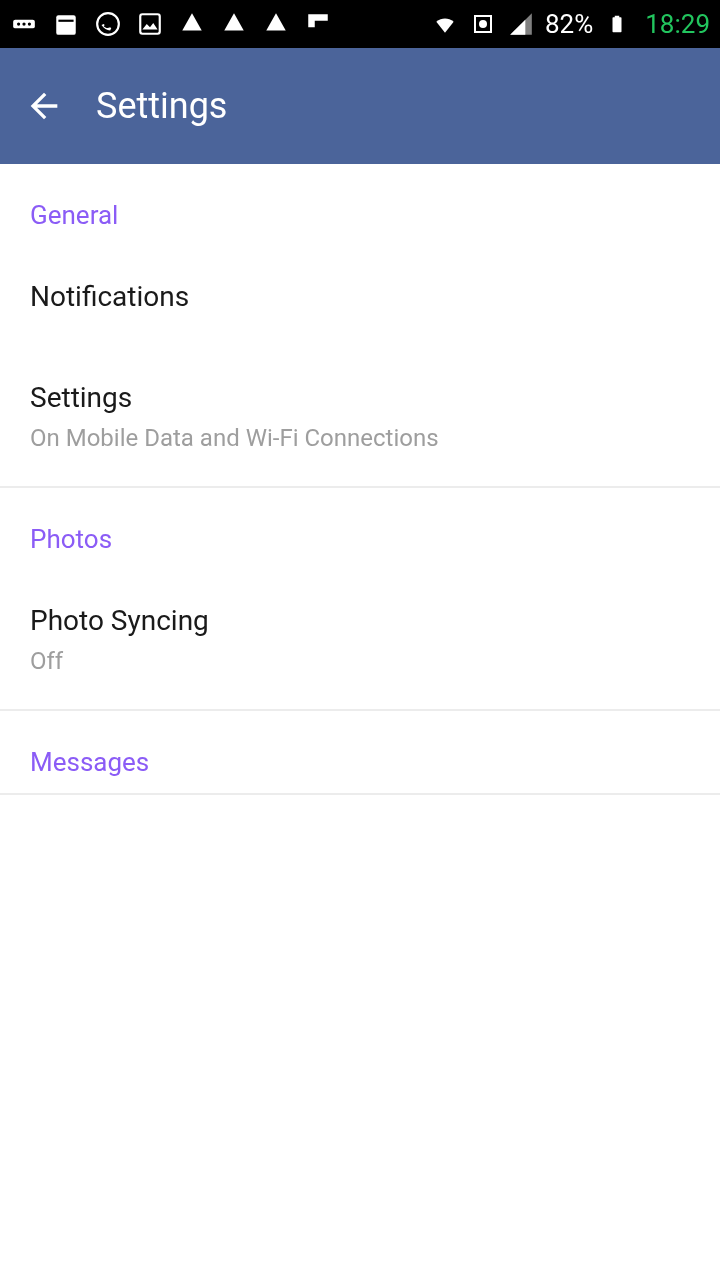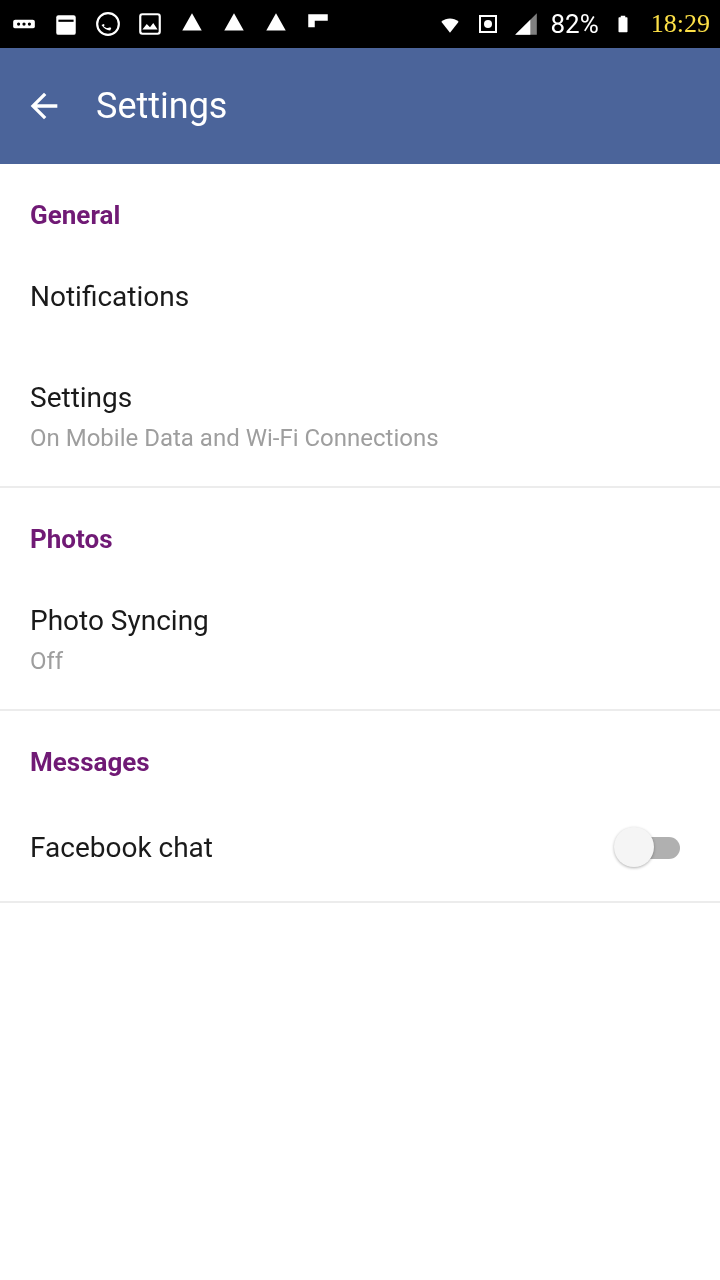--- a/index.html
+++ b/index.html
@@ -25,22 +25,21 @@
     padding: 0 20px;
     gap: 28px;
   }
   .back-btn { width: 48px; height: 48px; display: flex; align-items: center; justify-content: center; cursor: pointer; }
   .back-btn svg { fill: #fff; }
   .app-title { color: #fff; font-size: 36px; font-weight: 400; }
   .content { background: #fff; }
   .section-header {
     padding: 36px 30px 16px 30px;
     font-size: 26px;
-    color: #701a75;
-    font-weight: bold;
+    color: #8b5cf6;
   }
   .setting-item {
     padding: 34px 30px;
     display: flex;
     align-items: center;
     cursor: pointer;
   }
   .setting-text { flex: 1; }
   .setting-title { font-size: 28px; color: #1a1a1a; font-weight: 400; }
   .setting-sub { font-size: 24px; color: #9e9e9e; margin-top: 10px; }
@@ -65,21 +64,21 @@
     height: 40px;
     border-radius: 50%;
     box-shadow: 0 1px 3px rgba(0,0,0,0.3);
   }
   .switch.on .switch-track { background: #b8cdf5; }
   .switch.on .switch-thumb { background: #3b73e7; right: 0; }
   .switch.off .switch-track { background: #b0b0b0; }
   .switch.off .switch-thumb { background: #f5f5f5; left: -4px; }
   .divider { height: 2px; background: #ececec; }
   .battery-text { font-size: 26px; color: #fff; }
-  .clock-text { font-size: 26px; color: #fde047; margin-left: 4px; font-family: Liberation Serif, serif; }
+  .clock-text { font-size: 26px; color: #22c55e; margin-left: 4px; }
 </style>
 </head>
 <body>
 
 <div class="status-bar">
   <div class="status-left">
     <span class="status-icon">
         <svg viewBox="0 0 24 24" width="26" height="26">
           <rect x="2" y="8" width="20" height="8" rx="2" fill="#fff"></rect>
           <circle cx="7" cy="12" r="1.5" fill="#000"></circle>
@@ -191,25 +190,16 @@
     <div class="setting-text">
       <div class="setting-title">Photo Syncing</div>
       <div class="setting-sub">Off</div>
     </div>
   </div>
 
   <div class="divider"></div>
 
   <div class="section-header">Messages</div>
 
-  <div class="setting-item">
-    <div class="setting-text">
-      <div class="setting-title">Facebook chat</div>
-    </div>
-    <div class="switch off">
-      <div class="switch-track"></div>
-      <div class="switch-thumb"></div>
-    </div>
-  </div>
 
   <div class="divider"></div>
 
 </div>
 
 </body></html>

